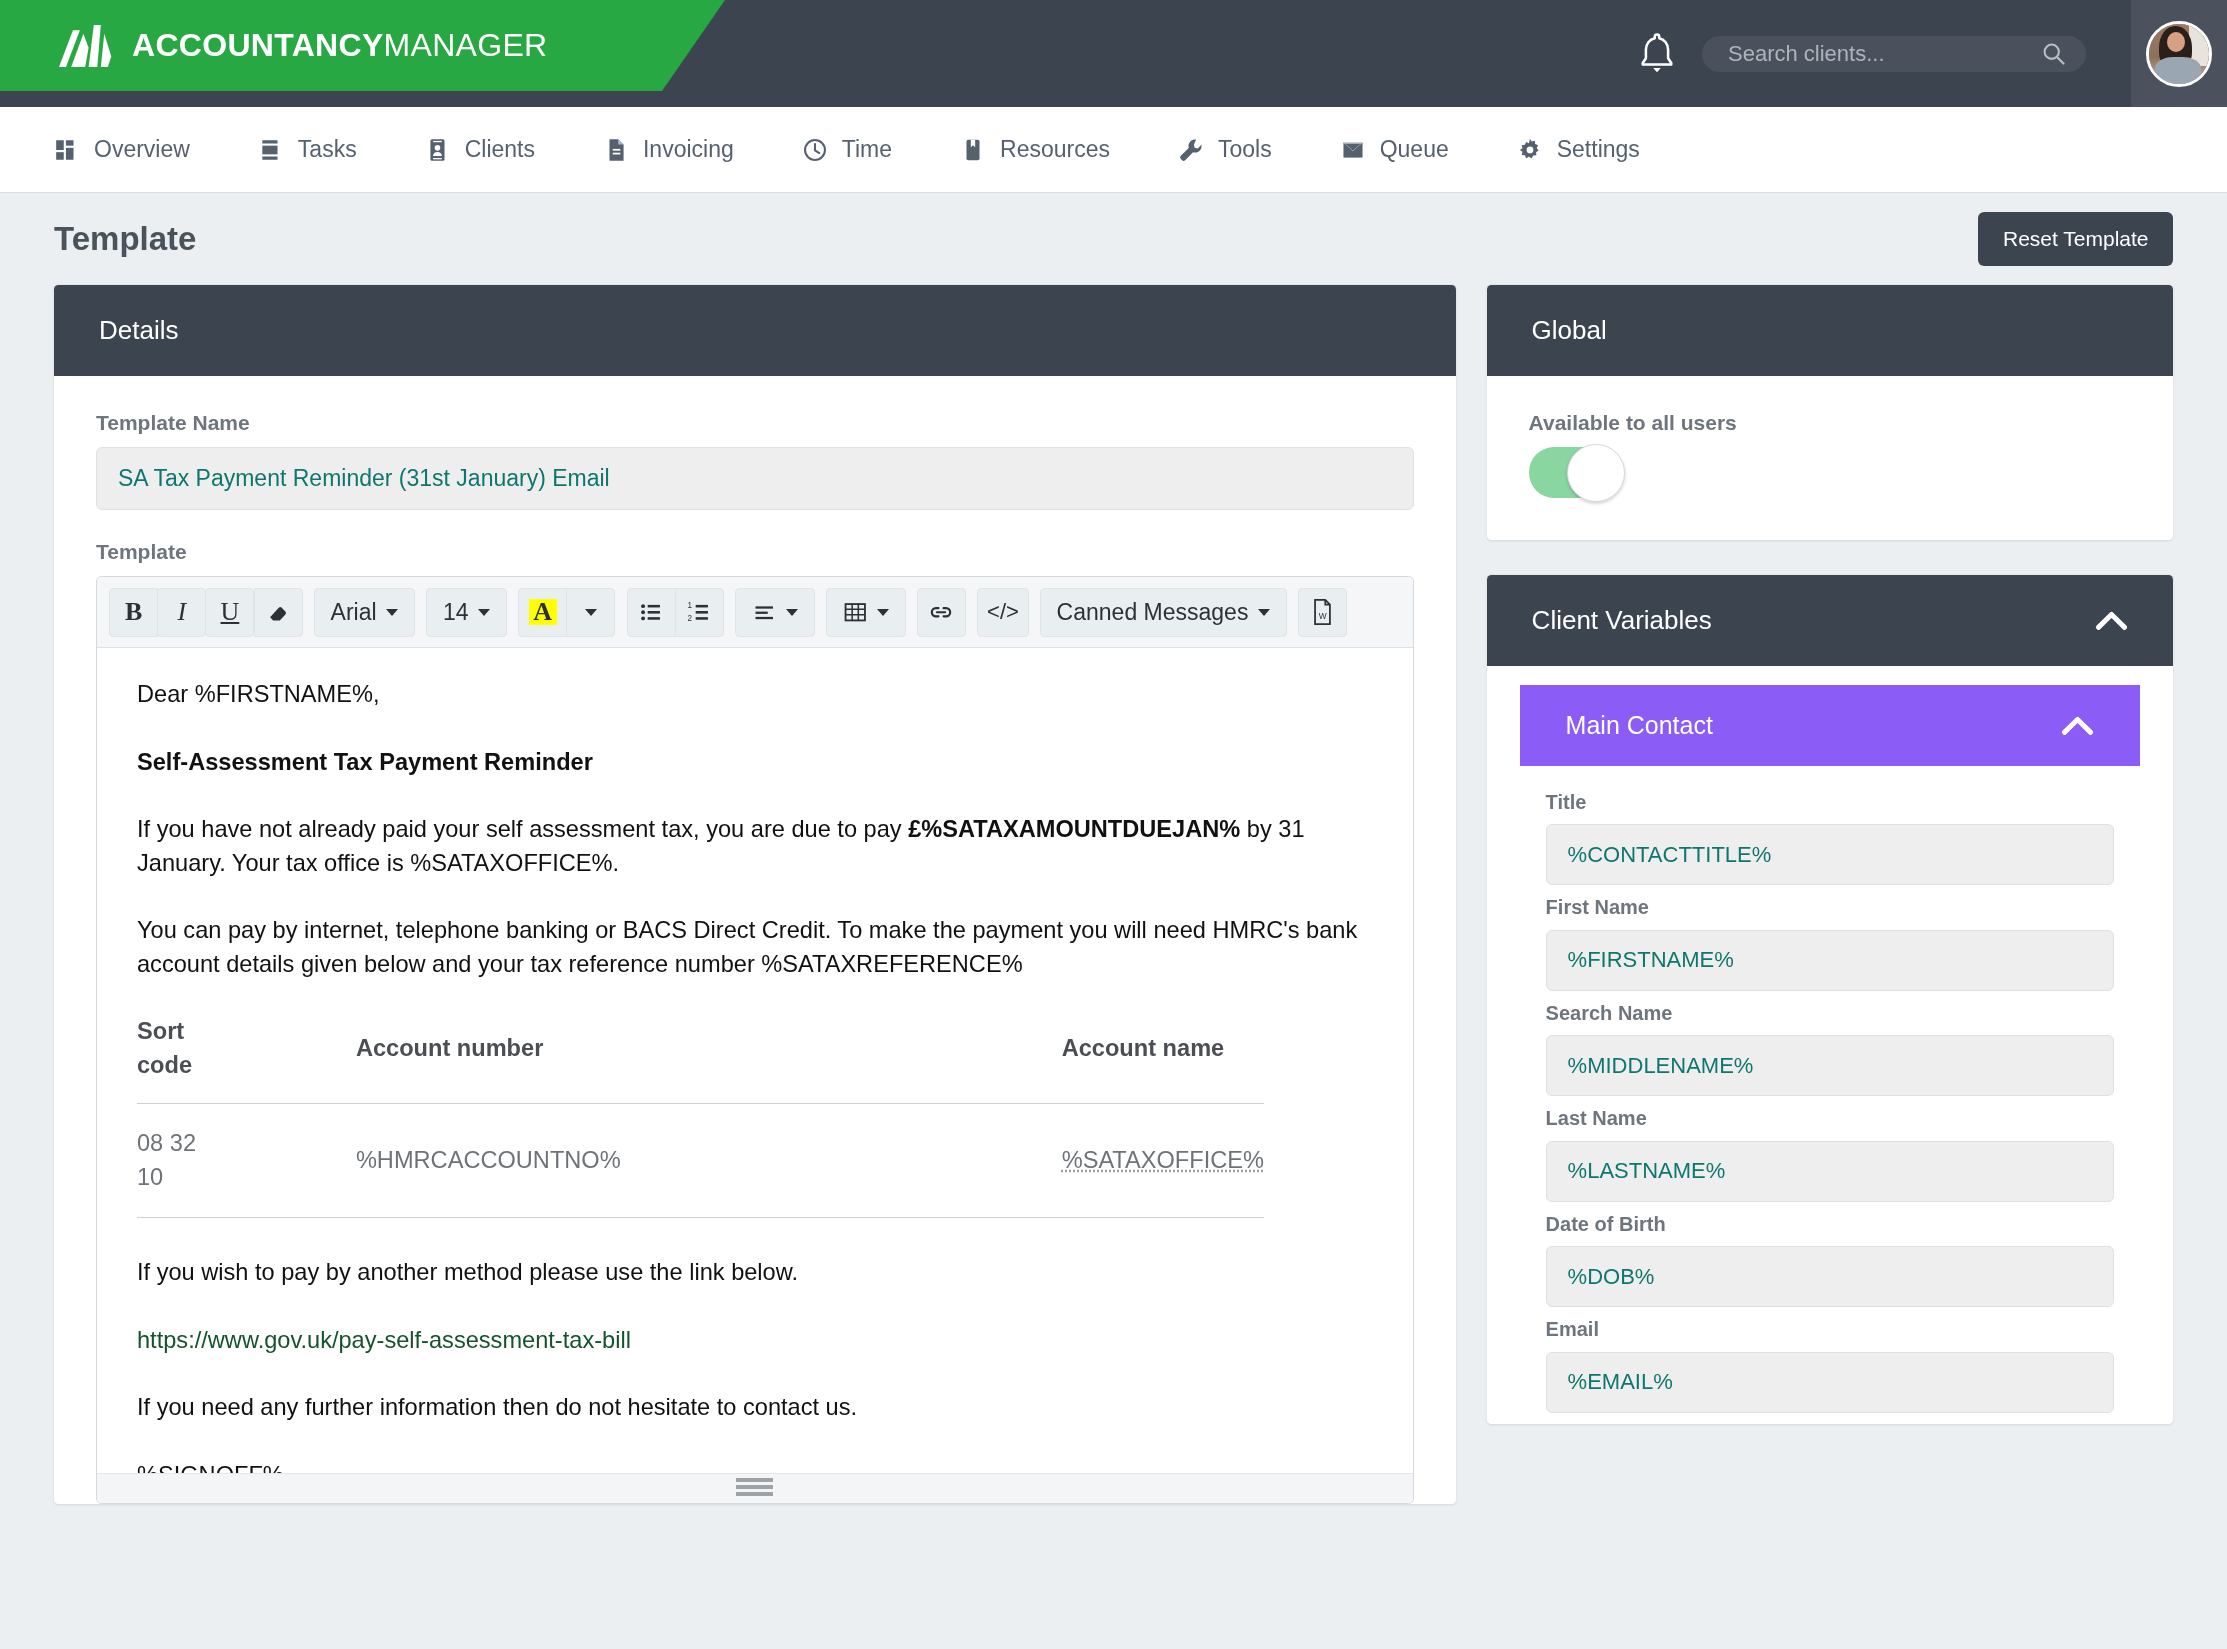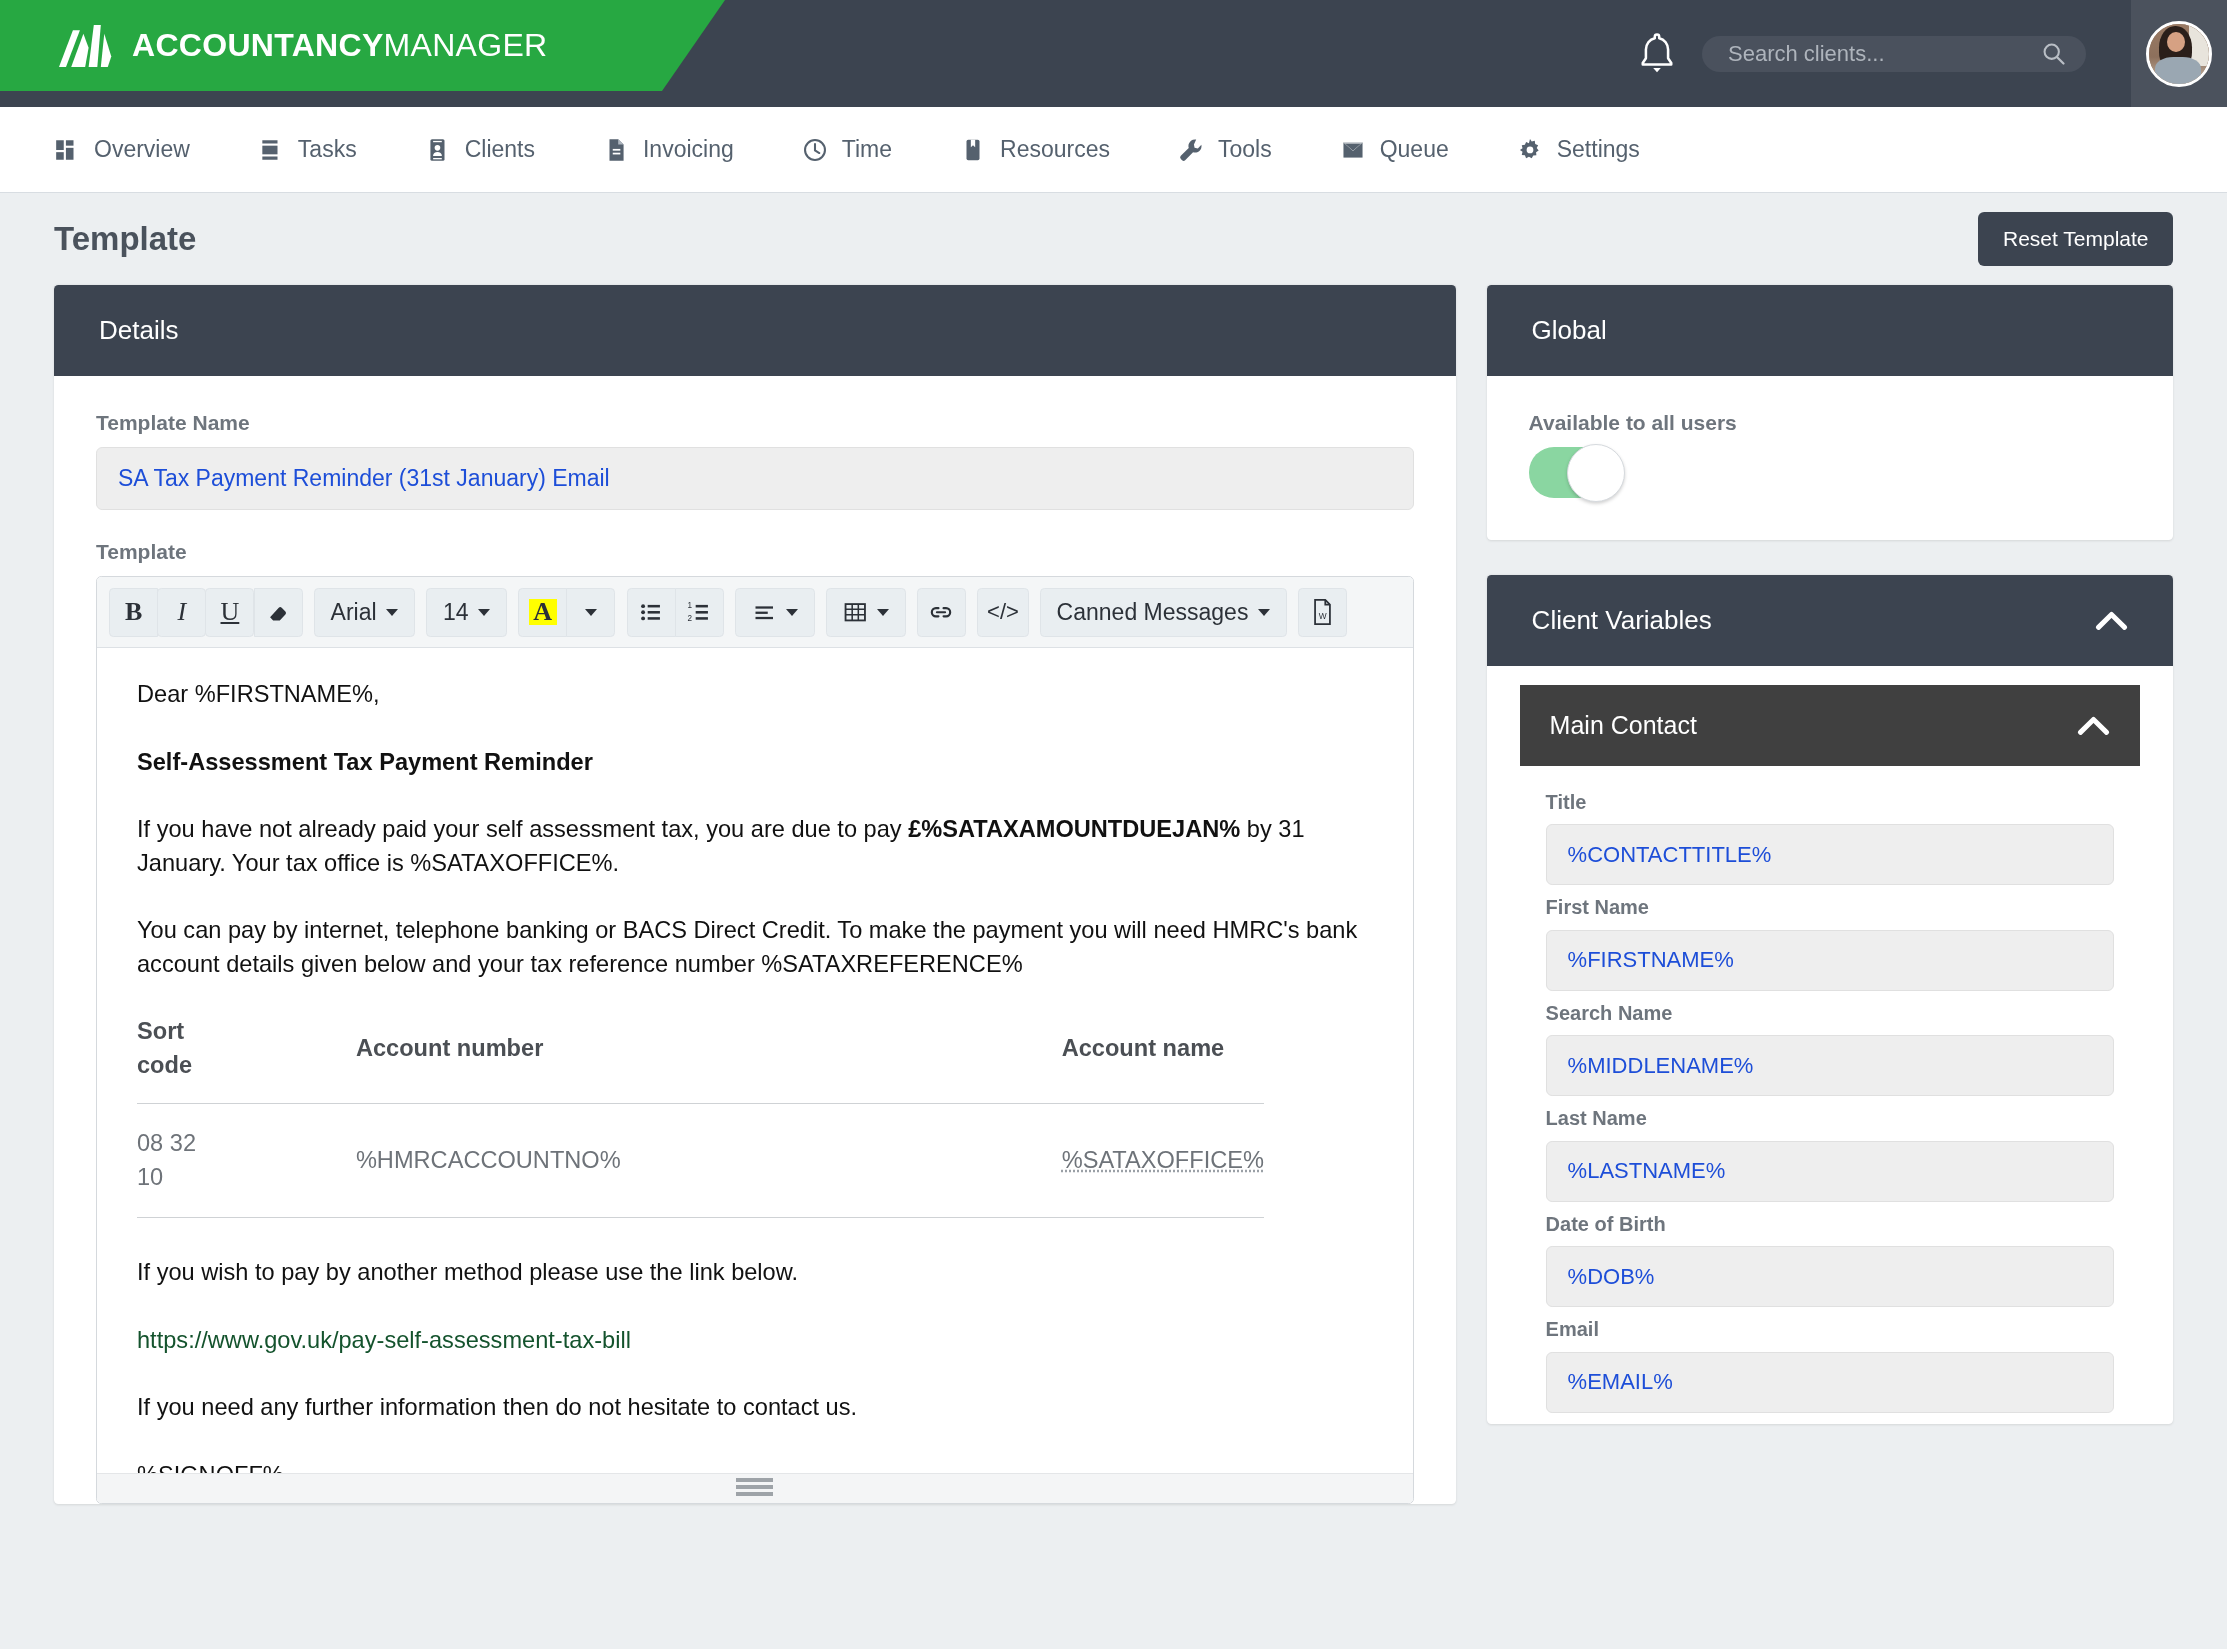--- a/index.html
+++ b/index.html
@@ -159,21 +159,21 @@
   }
   .input-ro {
     background: #eeeeee;
     border: 0.9px solid #e0e0e0;
     border-radius: 6.1px;
     height: 63px;
     display: flex;
     align-items: center;
     padding: 0 21px;
     font-size: 23px;
-    color: #1d4ed8;
+    color: #0f766e;
     margin-bottom: 30px;
   }
 
   
   .editor {
     border: 0.9px solid #d5d9dd;
     border-radius: 5.2px;
     overflow: hidden;
     background: #fff;
   }
@@ -274,24 +274,24 @@
     right: -2.6px; top: -3.5px;
     width: 58px; height: 58px;
     background: #fff;
     border: 0.9px solid #d6dade;
     border-radius: 50%;
     box-shadow: 0 1.7px 3.5px rgba(0,0,0,.18);
   }
   .chev { width: 33px; height: 21px; }
   .sub-panel { margin: 19px 33px 0 33px; }
   .sub-head {
-    background: #404040;
+    background: #8b5cf6;
     color: #fff;
     font-size: 25px;
-    padding: 26px 30px;
+    padding: 26px 46px;
     display: flex;
     align-items: center;
     justify-content: space-between;
   }
   .sub-body { padding: 24.5px 26px 0 26px; background: #fff; }
   .sub-body .field-label { font-size: 20px; margin-bottom: 10.5px; }
   .sub-body .input-ro { height: 61px; margin-bottom: 11px; font-size: 22px; }
 </style>
 </head>
 <body>

